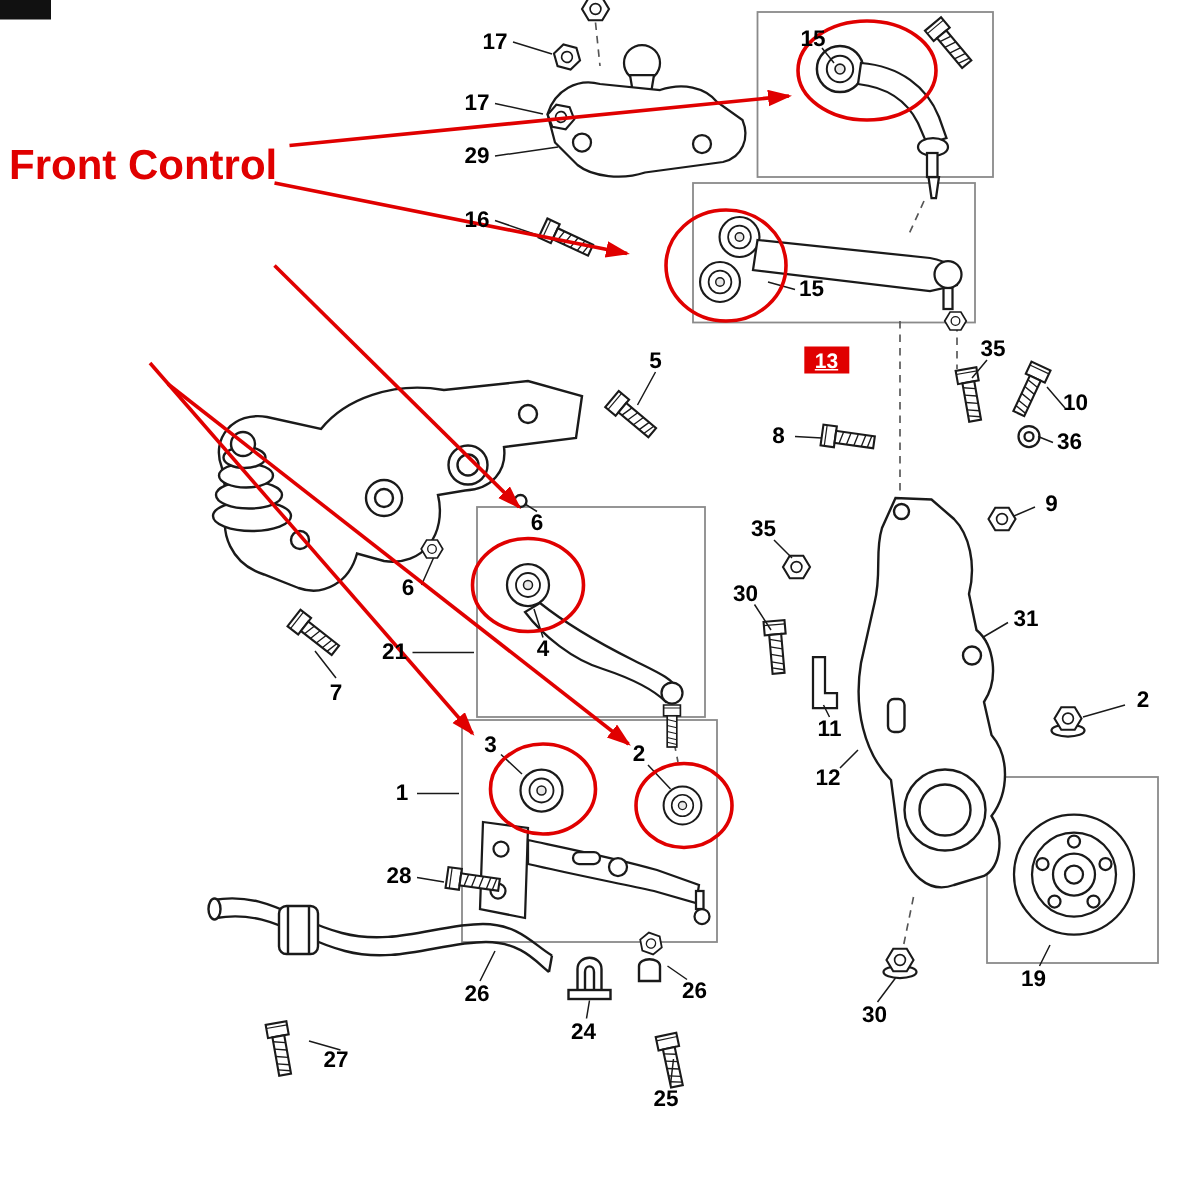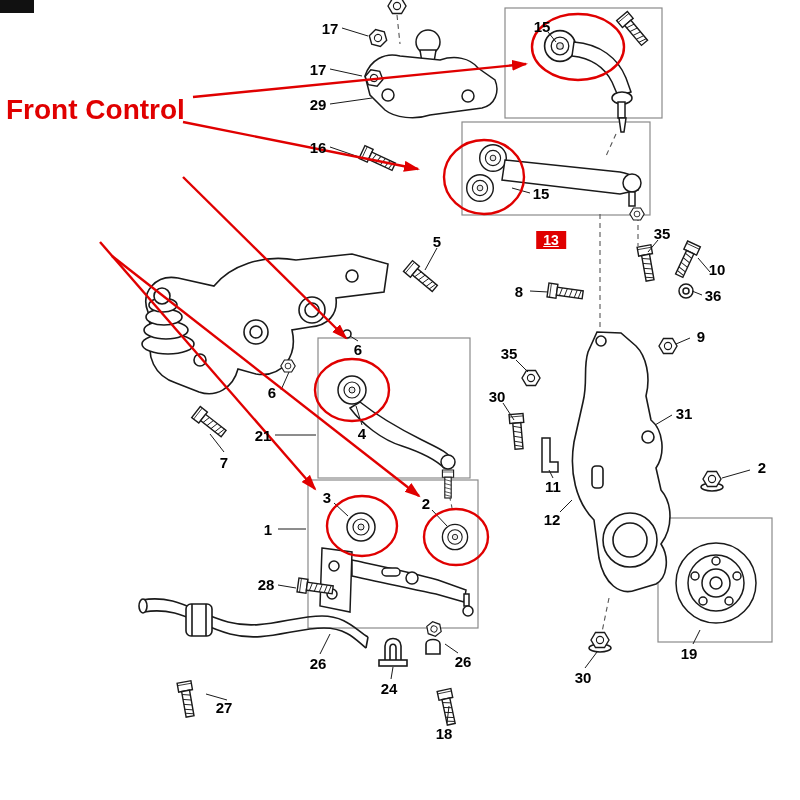--- a/index.html
+++ b/index.html
@@ -278,18 +278,18 @@
   <div class="callout" style="left:263px; top:435px">21</div>
   <div class="callout" style="left:362px; top:433px">4</div>
   <div class="callout" style="left:224px; top:462px">7</div>
   <div class="callout" style="left:327px; top:497px">3</div>
   <div class="callout" style="left:426px; top:503px">2</div>
   <div class="callout" style="left:268px; top:529px">1</div>
   <div class="callout" style="left:266px; top:584px">28</div>
   <div class="callout" style="left:318px; top:663px">26</div>
   <div class="callout" style="left:389px; top:688px">24</div>
   <div class="callout" style="left:463px; top:661px">26</div>
-  <div class="callout" style="left:444px; top:733px">18</div>
+  <div class="callout" style="left:444px; top:733px">25</div>
   <div class="callout" style="left:224px; top:707px">27</div>
   <div class="callout" style="left:583px; top:677px">30</div>
   <div class="callout" style="left:689px; top:653px">19</div>
 
 </div>
 
 </body></html>

